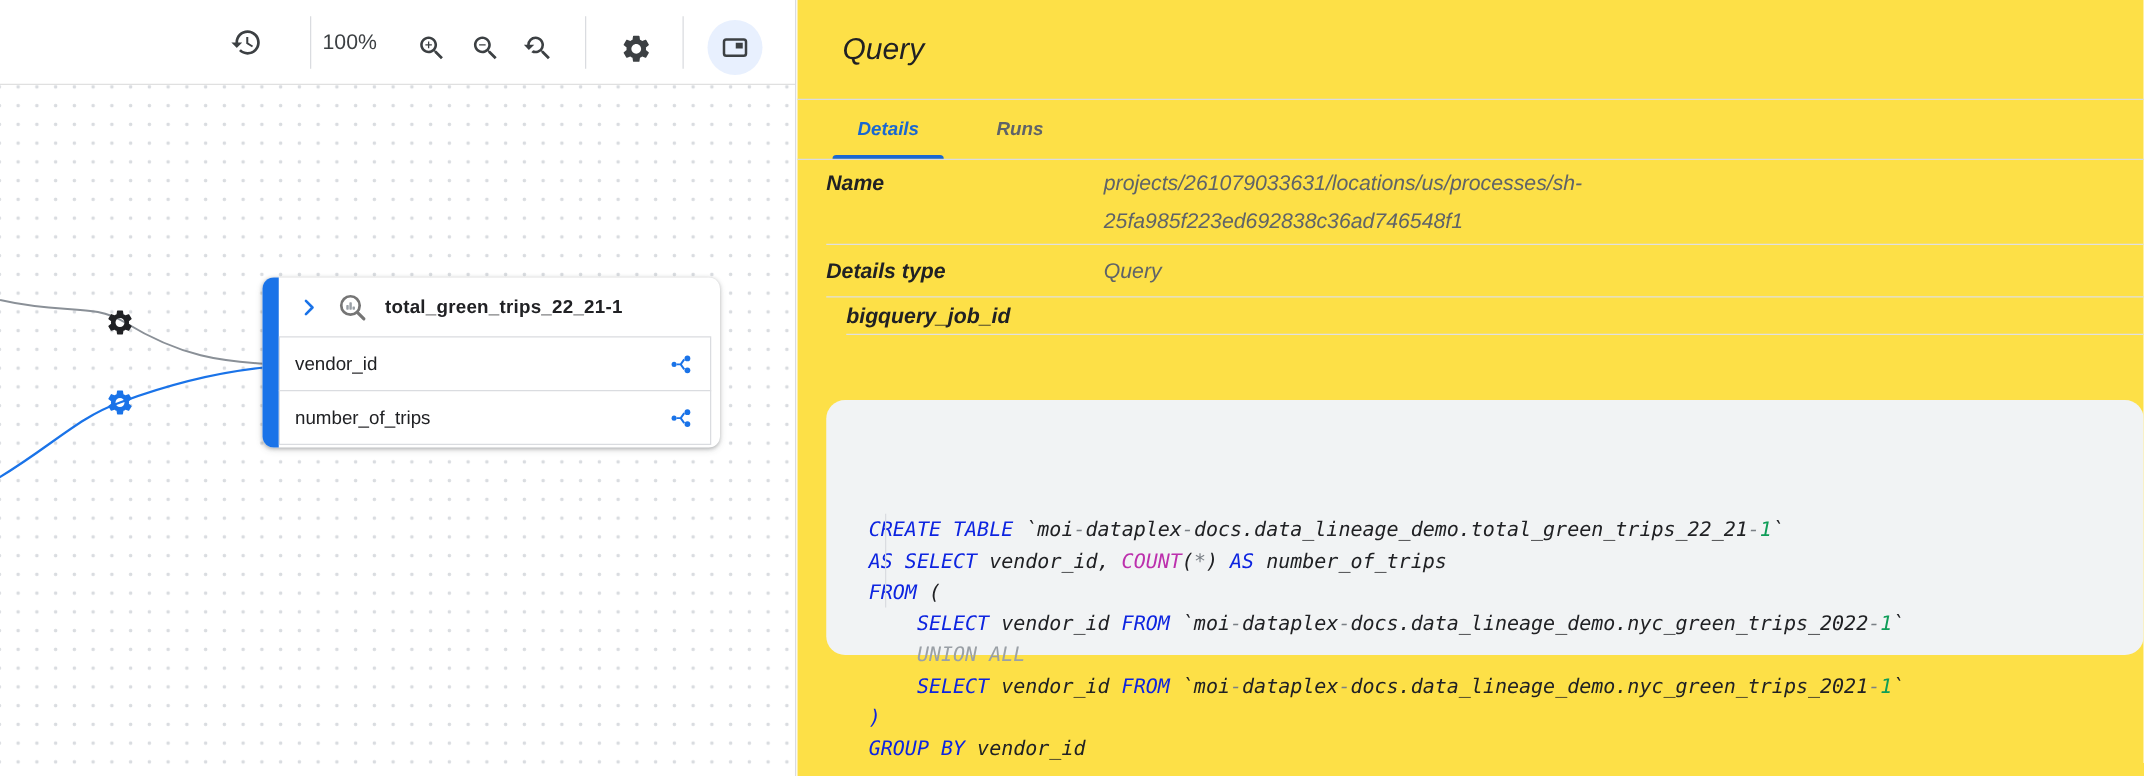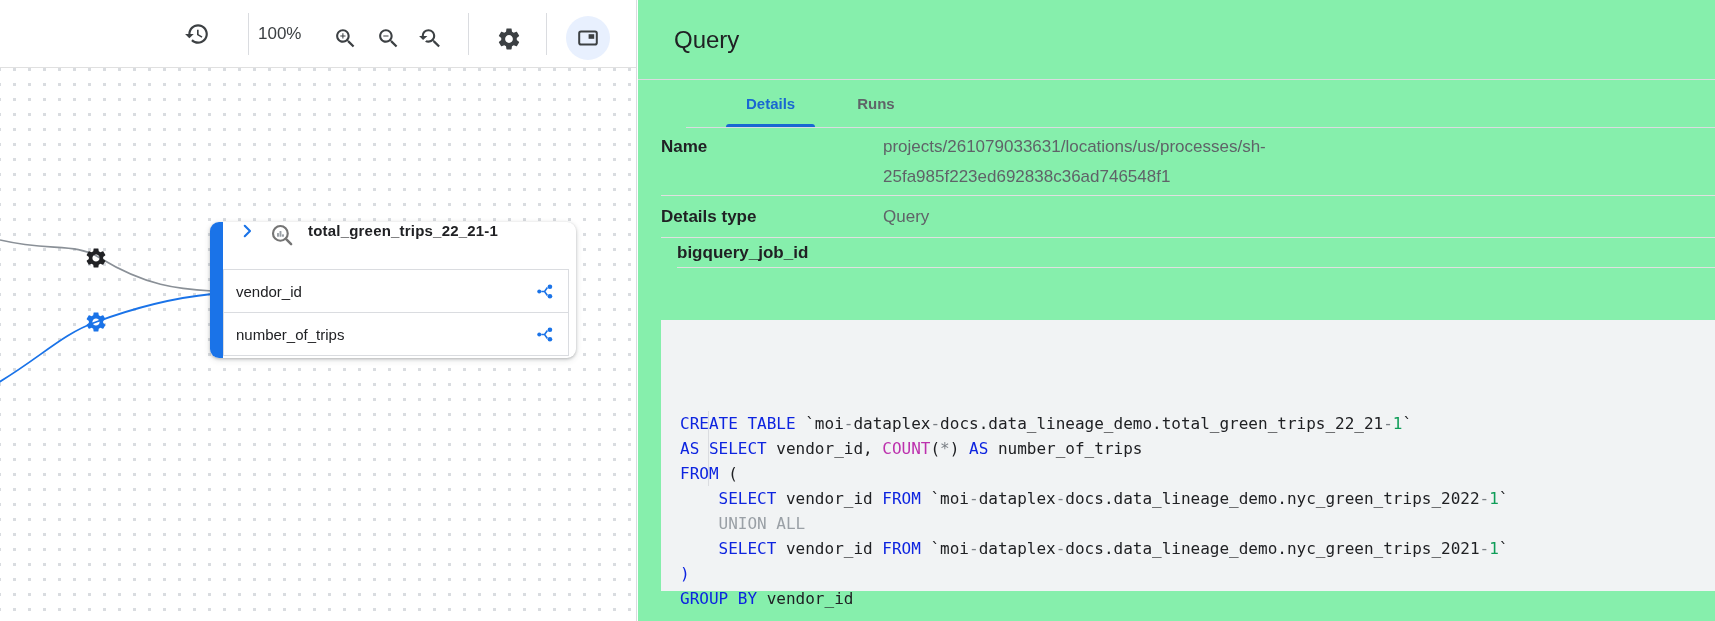--- a/index.html
+++ b/index.html
@@ -24,49 +24,49 @@
   
   .gear { position: absolute; width: 24px; height: 24px; cursor: pointer; }
   .gear-dark { left: 84px; top: 246px; color: var(--c-gear_dark, #202124); }
   .gear-blue { left: 84px; top: 310px; color: var(--c-accent, #1a73e8); }
 
   
   .node { position: absolute; left: 210px; top: 222px; width: 366px; height: 136px; display: flex;
     border-radius: 9px; background: #fff; box-shadow: 0 1px 3px rgba(60,64,67,.30), 0 2px 6px rgba(60,64,67,.15); cursor: pointer; }
   .node-bar { width: 13px; background: var(--c-accent, #1a73e8); border-radius: 9px 0 0 9px; flex: none; }
   .node-content { flex: 1; border-radius: 0 9px 9px 0; overflow: hidden; }
-  .node-header { height: 47px; display: flex; padding-left: 15px; gap: 13px; }
+  .node-header { height: 47px; display: flex; align-items: center; padding-left: 15px; gap: 13px; }
   .node-title { font-size: 15px; font-weight: 700; color: var(--c-text, #202124); letter-spacing: .2px; }
   .node-fields .field-row { height: 44px; margin: -1px 7px 0 0; border: 1px solid var(--c-border, #dadce0);
     display: flex; align-items: center; justify-content: space-between; padding: 0 13px 0 12px; background: #fff; }
   .node-fields .field-row:first-child { margin-top: 0; }
   .field-label { font-size: 15px; color: var(--c-text, #202124); }
   .lineage-ic { width: 19px; height: 19px; fill: var(--c-accent, #1a73e8); stroke: var(--c-accent, #1a73e8); cursor: pointer; }
 
   
-  .panel { position: absolute; left: 638px; top: 0; width: 1077px; height: 621px; background: #86efac; }
+  .panel { position: absolute; left: 638px; top: 0; width: 1077px; height: 621px; background: #fde047; font-style: italic; }
   .panel-header { height: 80px; border-bottom: 1px solid var(--c-border, #dadce0); display: flex; align-items: center; }
   .panel-title { margin-left: 36px; font-size: 24px; color: var(--c-text, #202124); }
-  .tabs { height: 48px; border-bottom: 1px solid var(--c-border, #dadce0); display: flex; padding-left: 40px; margin-left: 48px; }
+  .tabs { height: 48px; border-bottom: 1px solid var(--c-border, #dadce0); display: flex; padding-left: 28px; }
   .tab { position: relative; display: flex; align-items: center; padding: 0 20px; font-size: 15px; font-weight: 700; color: var(--c-text_secondary, #5f6368); cursor: pointer; }
   .tab + .tab { margin-left: 22px; }
   .tab.active { color: var(--c-tab_active, #1967d2); }
   .tab.active::after { content: ""; position: absolute; left: 0; right: 0; bottom: 0; height: 3px; background: var(--c-tab_active, #1967d2); border-radius: 3px 3px 0 0; }
 
   .details-table { margin-left: 23px; }
   .detail-row { display: flex; border-bottom: 1px solid var(--c-row_border, #e0e0e0); }
   .detail-row:nth-child(1) { height: 68px; align-items: flex-start; padding-top: 4px; }
   .detail-row:nth-child(2) { height: 42px; align-items: center; }
   .detail-row:nth-child(3) { height: 30px; align-items: flex-start; margin-left: 16px; }
   .dl { width: 222px; flex: none; font-size: 17px; font-weight: 700; color: var(--c-text, #202124); line-height: 30px; }
   .dv { width: 520px; font-size: 17px; color: var(--c-text_secondary, #5f6368); line-height: 30px; overflow-wrap: break-word; }
 
   
-  .code { position: absolute; left: 23px; right: 0; top: 320px; height: 271px; background: var(--c-code_bg, #f1f3f4);
-    padding: 16px 0 0 19px; font-family: "DejaVu Sans Mono", "Liberation Mono", monospace; font-size: 16px; line-height: 25px; white-space: pre; color: var(--c-text, #202124); }
+  .code { position: absolute; left: 23px; right: 0; top: 320px; height: 204px; background: var(--c-code_bg, #f1f3f4);
+    padding: 16px 0 0 34px; font-family: "DejaVu Sans Mono", "Liberation Mono", monospace; font-size: 16px; line-height: 25px; white-space: pre; color: var(--c-text, #202124); border-radius: 15px; }
   .indent-guide { position: absolute; left: 47px; top: 91px; width: 1px; height: 75px; background: var(--c-border, #dadce0); }
   .tok-kw { color: var(--sql-kw, #0d24e0); }
   .tok-fn { color: var(--sql-fn, #bc30ad); }
   .tok-num { color: var(--sql-num, #0f9d58); }
   .tok-op { color: var(--sql-op, #7a7f85); }
   .tok-muted { color: var(--sql-muted, #9aa0a6); }
   .tok-def { color: var(--sql-def, #202124); }
 
   svg { display: block; }
 </style>

